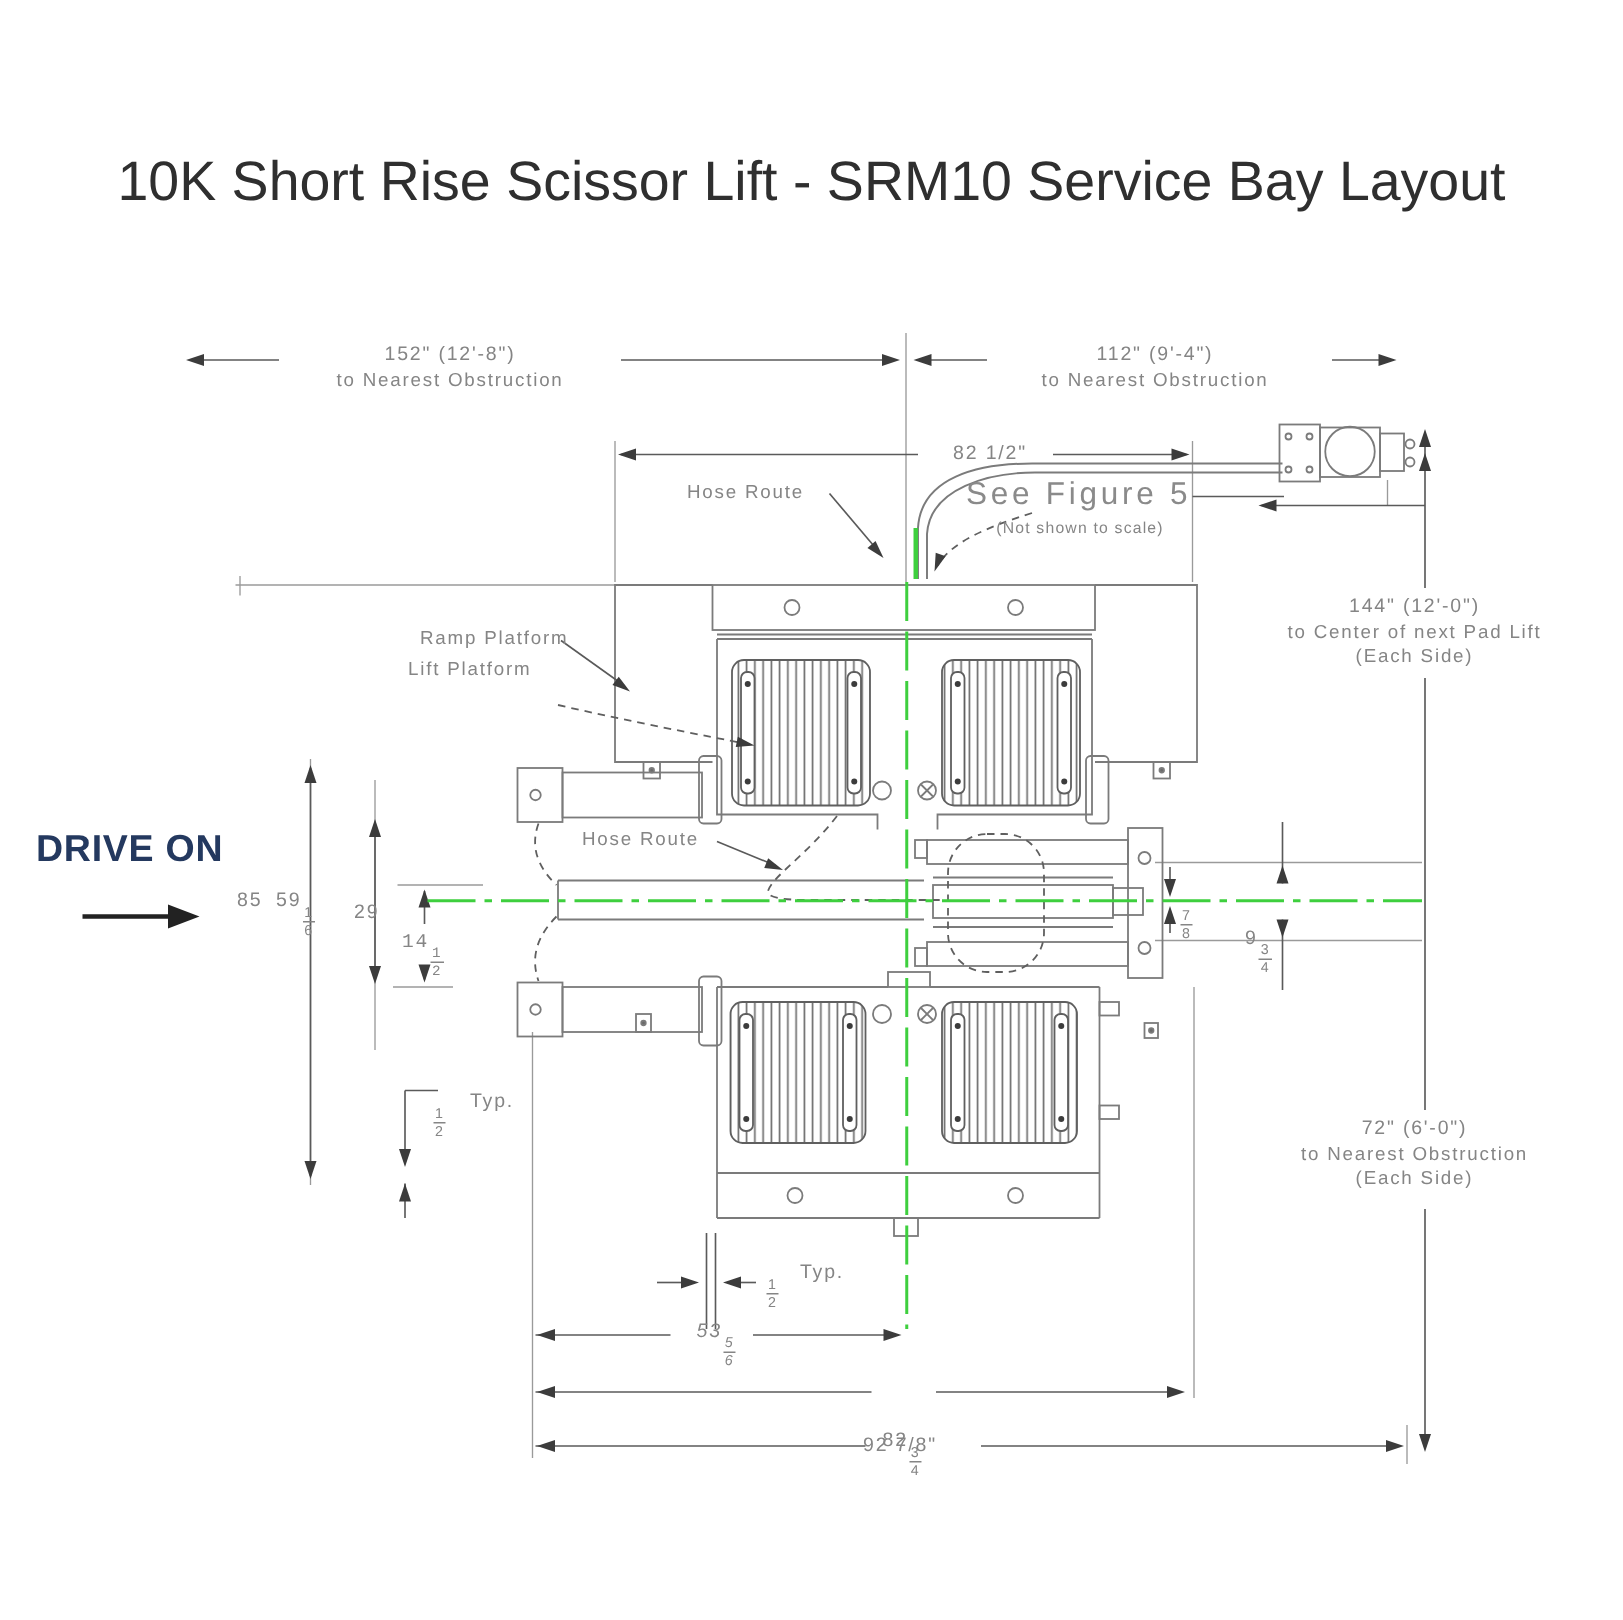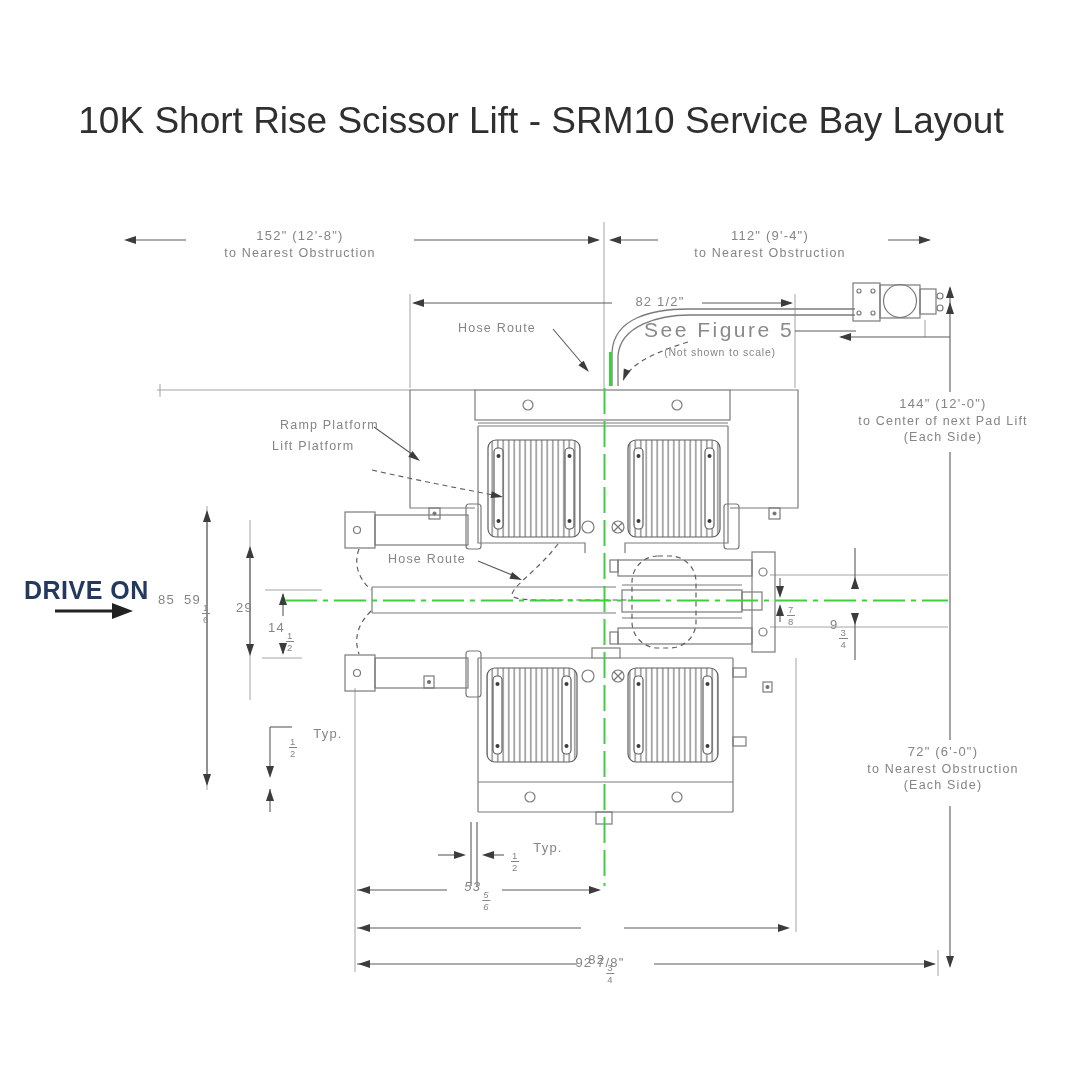--- a/index.html
+++ b/index.html
@@ -7,21 +7,21 @@
         font-family:"Liberation Sans", sans-serif;}
   #title{position:absolute;left:0;top:100px;width:100%;text-align:center;
          font-size:37px;color:#2f2f2f;letter-spacing:0px;}
   svg{position:absolute;left:0;top:0;}
   .cad{position:absolute;color:#858585;font-size:12.5px;letter-spacing:1.2px;
        line-height:1.3;white-space:nowrap;}
   .ctr{transform:translateX(-50%);text-align:center;}
   .big{font-size:21px;letter-spacing:2.5px;color:#8a8a8a;}
   .sml{font-size:10.5px;letter-spacing:0.8px;}
   .num{font-size:13px;}
-  .driveon{position:absolute;left:24px;top:576px;font-size:25px;font-weight:700;
+  .driveon{position:absolute;left:24px;top:552px;font-size:25px;font-weight:700;
            color:#24395f;letter-spacing:0.5px;}
   .fr{display:inline-flex;flex-direction:column;align-items:center;line-height:1;
       font-size:9.5px;vertical-align:-7px;margin:0 1px;}
   .fr .n{border-bottom:1px solid #858585;padding:0 1px;}
   .fr .d{padding-top:1px;}
 </style>
 </head>
 <body>
 
 <div id="page">
@@ -302,21 +302,21 @@
   <div class="driveon">DRIVE ON</div>
 
   <div class="cad num" style="left:158px;top:592px;">85</div>
   <div class="cad num" style="left:184px;top:592px;">
     <span>59</span><span class="fr">
         <span class="n">1</span>
         <span class="d">6</span>
       </span>
   </div>
   <div class="cad num" style="left:236px;top:600px;">29</div>
-  <div class="cad num" style="left:268px;top:620px;">
+  <div class="cad num" style="left:268px;top:620px;font-family:Liberation Mono, monospace;">
     <span>14</span><span class="fr">
         <span class="n">1</span>
         <span class="d">2</span>
       </span>
   </div>
 
   <div class="cad" style="left:388px;top:551px;">Hose Route</div>
 
   <div class="cad num" style="left:786px;top:594px;">
     <span class="fr">

